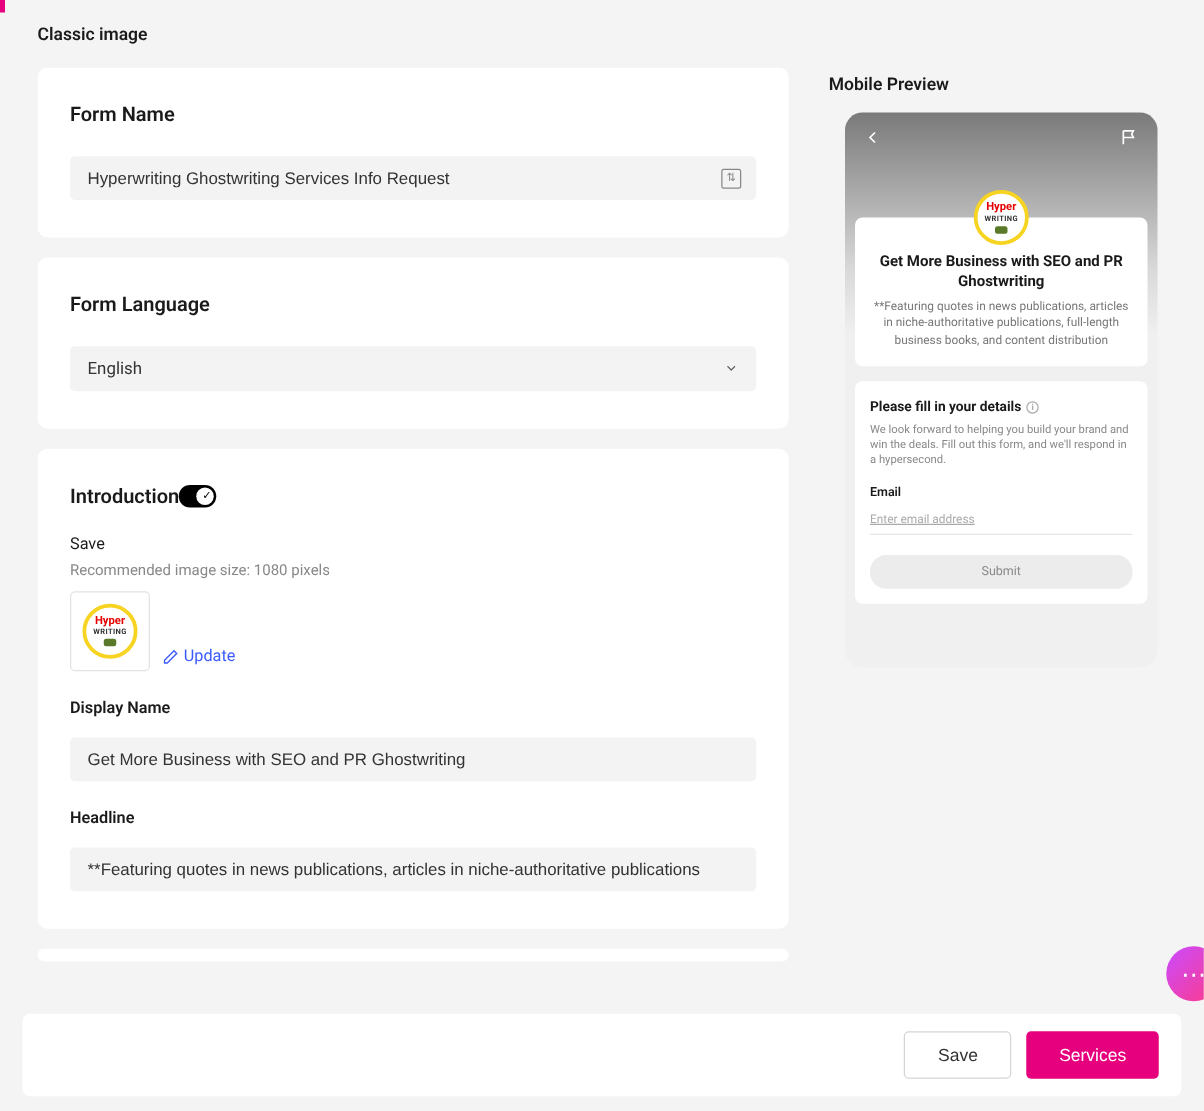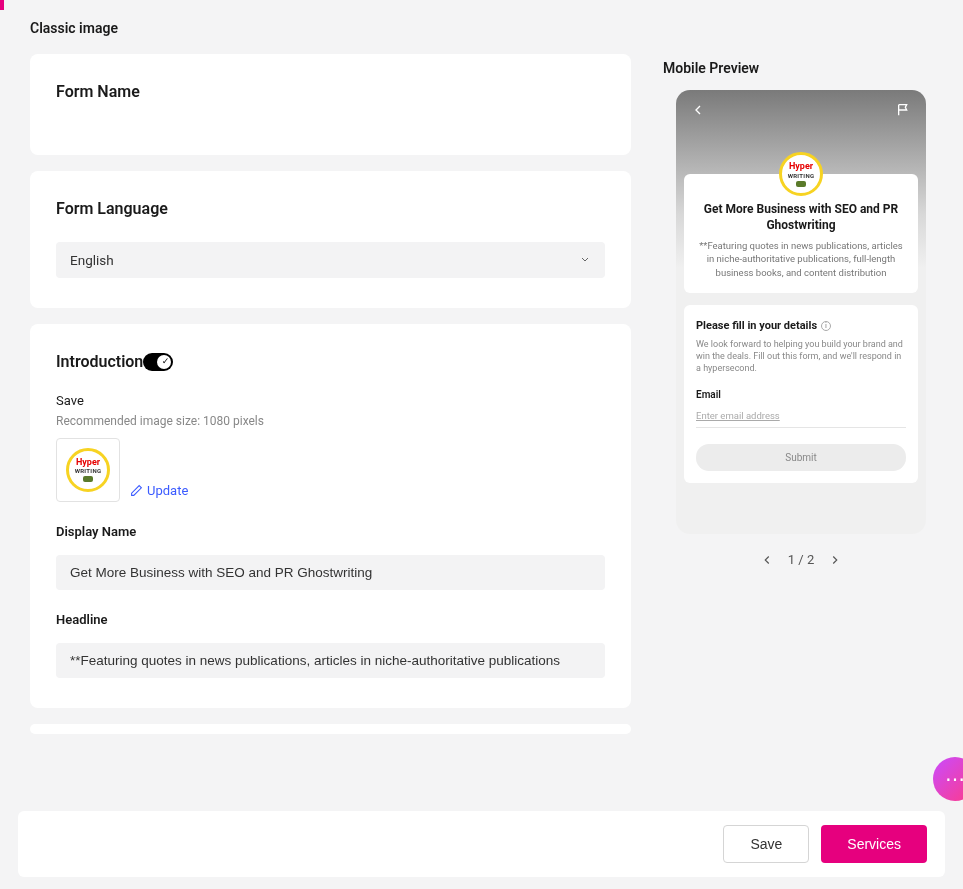--- a/index.html
+++ b/index.html
@@ -340,20 +340,24 @@
 
 <div class="page">
   <div class="page-title">Classic image</div>
 
   <div class="content-row">
 
     <div class="left-col">
 
       <div class="card">
         <h2>Form Name</h2>
+        <div class="input-wrap">
+          <input type="text" class="text-input" value="Hyperwriting Ghostwriting Services Info Request" style="">
+          <span class="input-icon">⇅</span>
+        </div>
       </div>
 
       <div class="card">
         <h2>Form Language</h2>
         <div class="select-wrap">
           <div class="select-input">English</div>
           <span class="select-caret">
             <svg width="12" height="12" viewBox="0 0 24 24" fill="none" stroke="#666" stroke-width="2">
                 <polyline points="6 9 12 15 18 9"></polyline>
               </svg>
@@ -434,29 +438,20 @@
             <span>Please fill in your details</span>
             <span class="info-icon">i</span>
           </div>
           <div class="pf-desc">We look forward to helping you build your brand and win the deals. Fill out this form, and we'll respond in a hypersecond.</div>
           <div class="pf-label">Email</div>
           <div class="pf-input">Enter email address</div>
           <div class="pf-submit">Submit</div>
         </div>
       </div>
 
-      <div class="pager">
-        <svg width="14" height="14" viewBox="0 0 24 24" fill="none" stroke="#555" stroke-width="2">
-            <polyline points="15 18 9 12 15 6"></polyline>
-          </svg>
-        <span>1 / 2</span>
-        <svg width="14" height="14" viewBox="0 0 24 24" fill="none" stroke="#555" stroke-width="2">
-            <polyline points="9 18 15 12 9 6"></polyline>
-          </svg>
-      </div>
     </div>
   </div>
 </div>
 
 <div class="footer">
   <button class="btn btn-secondary">Save</button>
   <button class="btn btn-primary">Services</button>
 </div>
 
 <div class="chat-bubble">⋯</div>

